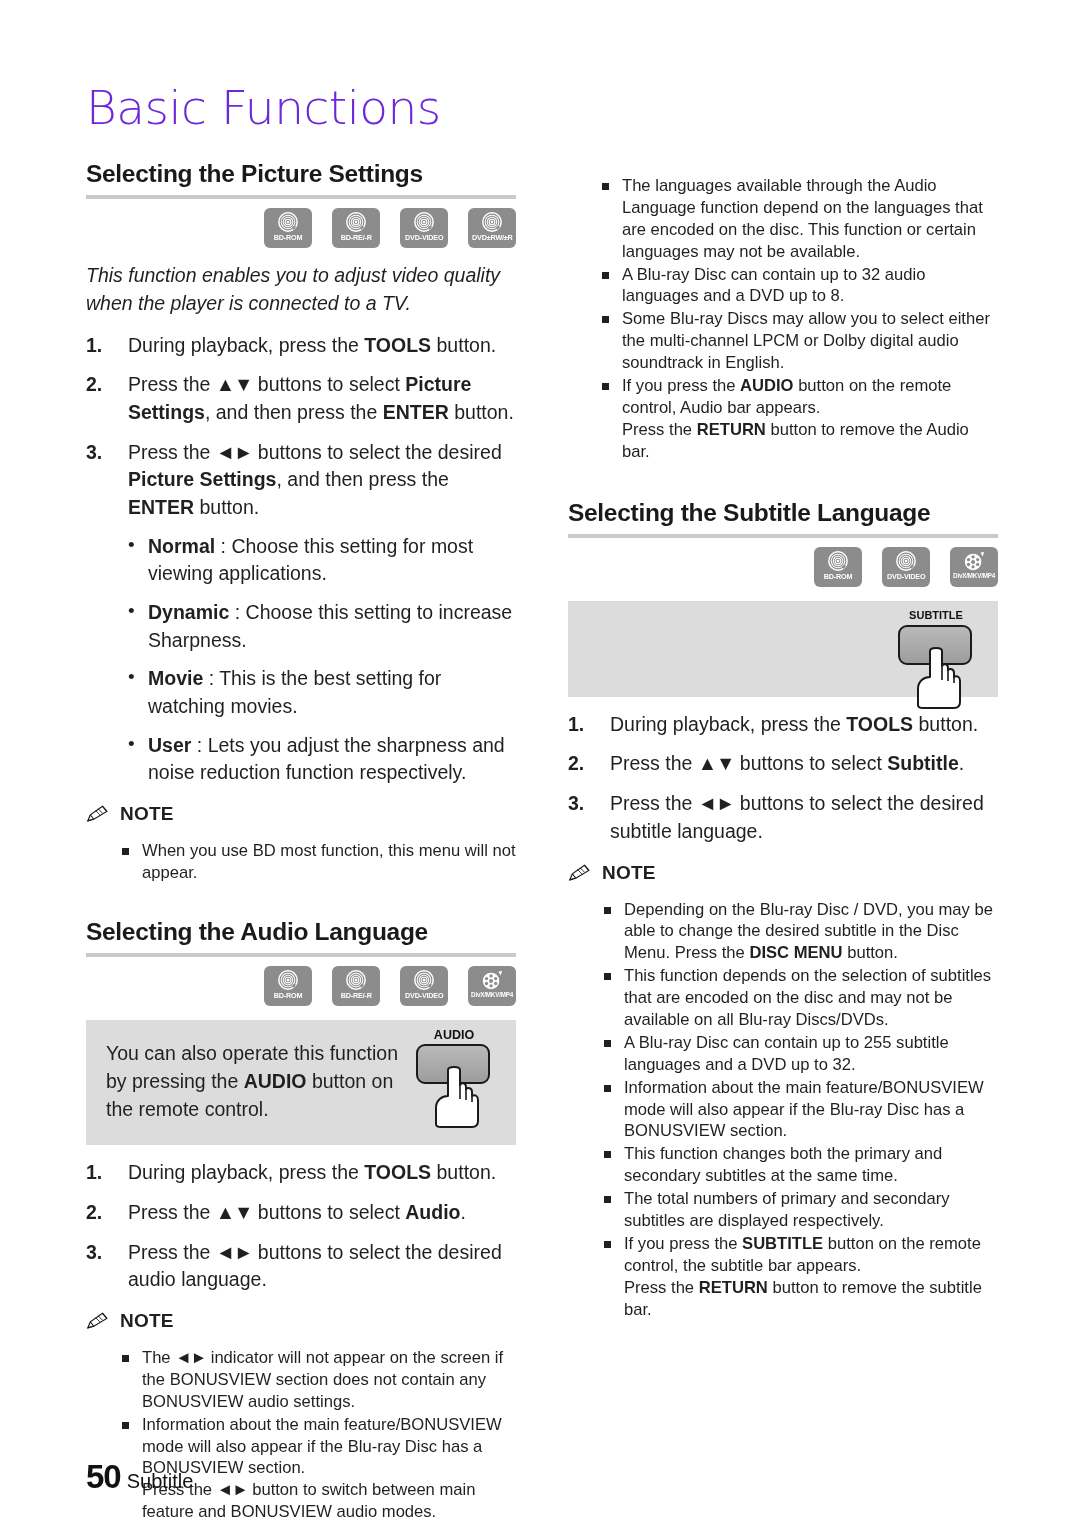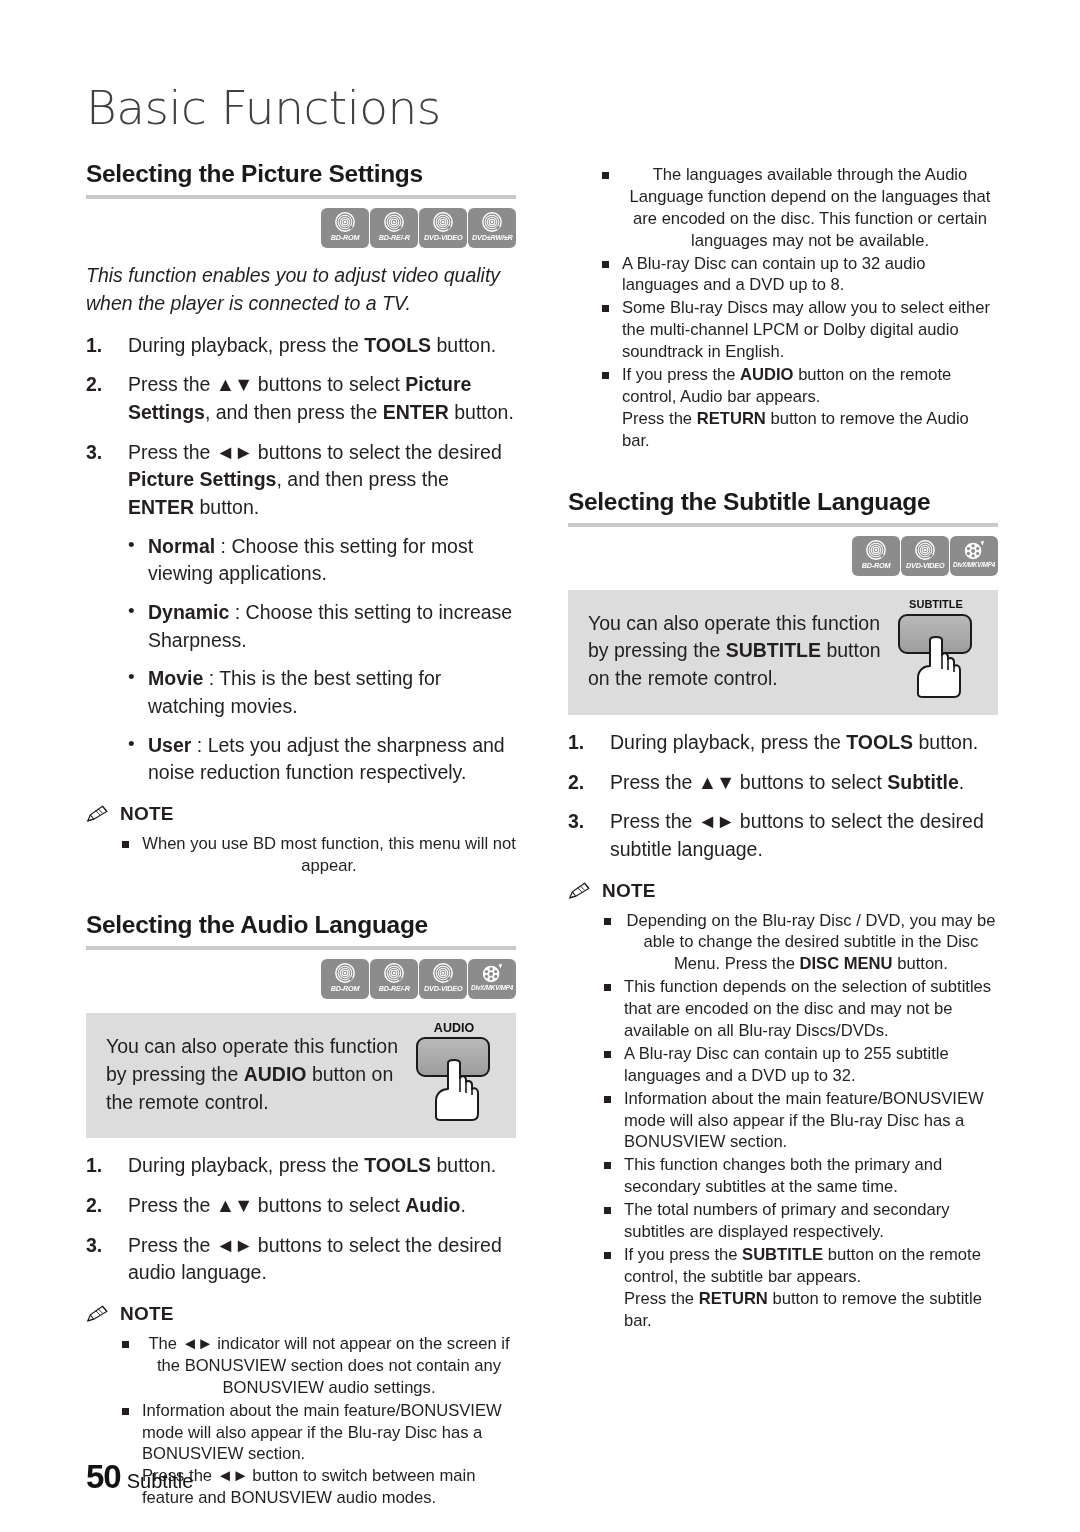--- a/index.html
+++ b/index.html
@@ -9,21 +9,21 @@
     font-family:"Liberation Sans", sans-serif;
     color:#231f20;
     overflow:hidden;
   }
   .page { position:relative; width:1080px; height:1532px; padding:0; }
 
   
   .chapter-title{
     position:absolute; left:86px; top:84px;
     font-size:47px; font-weight:300; letter-spacing:-0.5px;
-    color:#404040; line-height:1.0;
+    color:#6d28d9; line-height:1.0;
     font-family:"DejaVu Sans", sans-serif;
     font-stretch:semi-condensed;
   }
 
   
   .columns{ position:absolute; left:0; top:160px; width:1080px; }
   .col{ position:absolute; top:0; width:430px; }
   .col-left{ left:86px; }
   .col-right{ left:568px; }
 
@@ -31,21 +31,21 @@
   .sec-head{
     font-size:24.5px; font-weight:bold; color:#1a1a1a;
     letter-spacing:-0.3px; line-height:1.15;
     font-family:"Liberation Sans", sans-serif;
   }
   .sec-rule{
     height:4px; background:#c9c9c9; margin-top:7px; width:100%;
   }
 
   
-  .disc-row{ display:flex; justify-content:flex-end; gap:1px; margin-top:9px;font-style:italic; }
+  .disc-row{ display:flex; justify-content:flex-end; gap:20px; margin-top:9px; }
   .disc{
     width:48px; height:40px; border-radius:6px; background:#8c8c8c;
     position:relative; display:flex; flex-direction:column;
     align-items:center; justify-content:flex-start; padding-top:3px;
   }
   .disc svg{ display:block; }
   .disc-label{
     font-size:7.6px; color:#ffffff; font-weight:bold;
     font-family:"Liberation Sans", sans-serif;
     line-height:1; margin-top:1px; letter-spacing:-0.2px;
@@ -92,21 +92,21 @@
     font-size:19px; font-weight:bold; letter-spacing:0.2px;
     font-family:"Liberation Sans", sans-serif;
   }
   ul.sq{ list-style:none; margin-top:8px; margin-left:34px; }
   ul.sq > li{
     position:relative; padding-left:22px; margin-top:1px;
     font-size:16.6px; line-height:1.32;
     font-family:"Liberation Sans", sans-serif;
     font-stretch:condensed;
   }
-  ul.sq > li:first-child{ margin-top:4px;text-align:center; }
+  ul.sq > li:first-child{ margin-top:15px; }
   ul.sq > li:before{
     content:""; position:absolute; left:2px; top:8px;
     width:7px; height:7px; background:#231f20;
   }
 
   
   .callout{
     background:#dcdcdc; margin-top:14px;
     padding:20px 22px 22px 20px; position:relative; min-height:96px;
   }
@@ -370,21 +370,20 @@
                 <circle cx="6" cy="10.4" r="1.8" fill="#8c8c8c"></circle>
                 <circle cx="16" cy="10.4" r="1.8" fill="#8c8c8c"></circle>
                 <circle cx="6" cy="15.8" r="1.8" fill="#8c8c8c"></circle>
                 <circle cx="16" cy="15.8" r="1.8" fill="#8c8c8c"></circle>
               </svg>
               <span class="disc-label tiny">DivX/MKV/MP4</span>
             </span>
           </div>
 
         <div class="callout">
-          <p>You can also operate this function by pressing the <strong>SUBTITLE</strong> button on the remote control.</p>
           <div class="remote">
             <span class="btn-label small">SUBTITLE</span>
             <span class="btn-body"></span>
             <span class="hand">
               <svg width="56" height="62" viewBox="0 0 56 62">
                 <path d="M16 4 L16 30 C10 30 4 34 4 42 L4 58 C4 60 6 61 9 61 L40 61 C44 61 46 59 46 55 L46 34 C46 30 43 28 40 30 L40 26 C40 22 36 21 34 23 L34 21 C34 17 30 16 28 19 L28 4 C28 0 16 0 16 4 Z" fill="#ffffff" stroke="#1a1a1a" stroke-width="2" stroke-linejoin="round"></path>
                 <path d="M28 19 L28 33 M34 23 L34 34 M40 30 L40 36" fill="none" stroke="#1a1a1a" stroke-width="1.6"></path>
               </svg>
             </span>
           </div>

